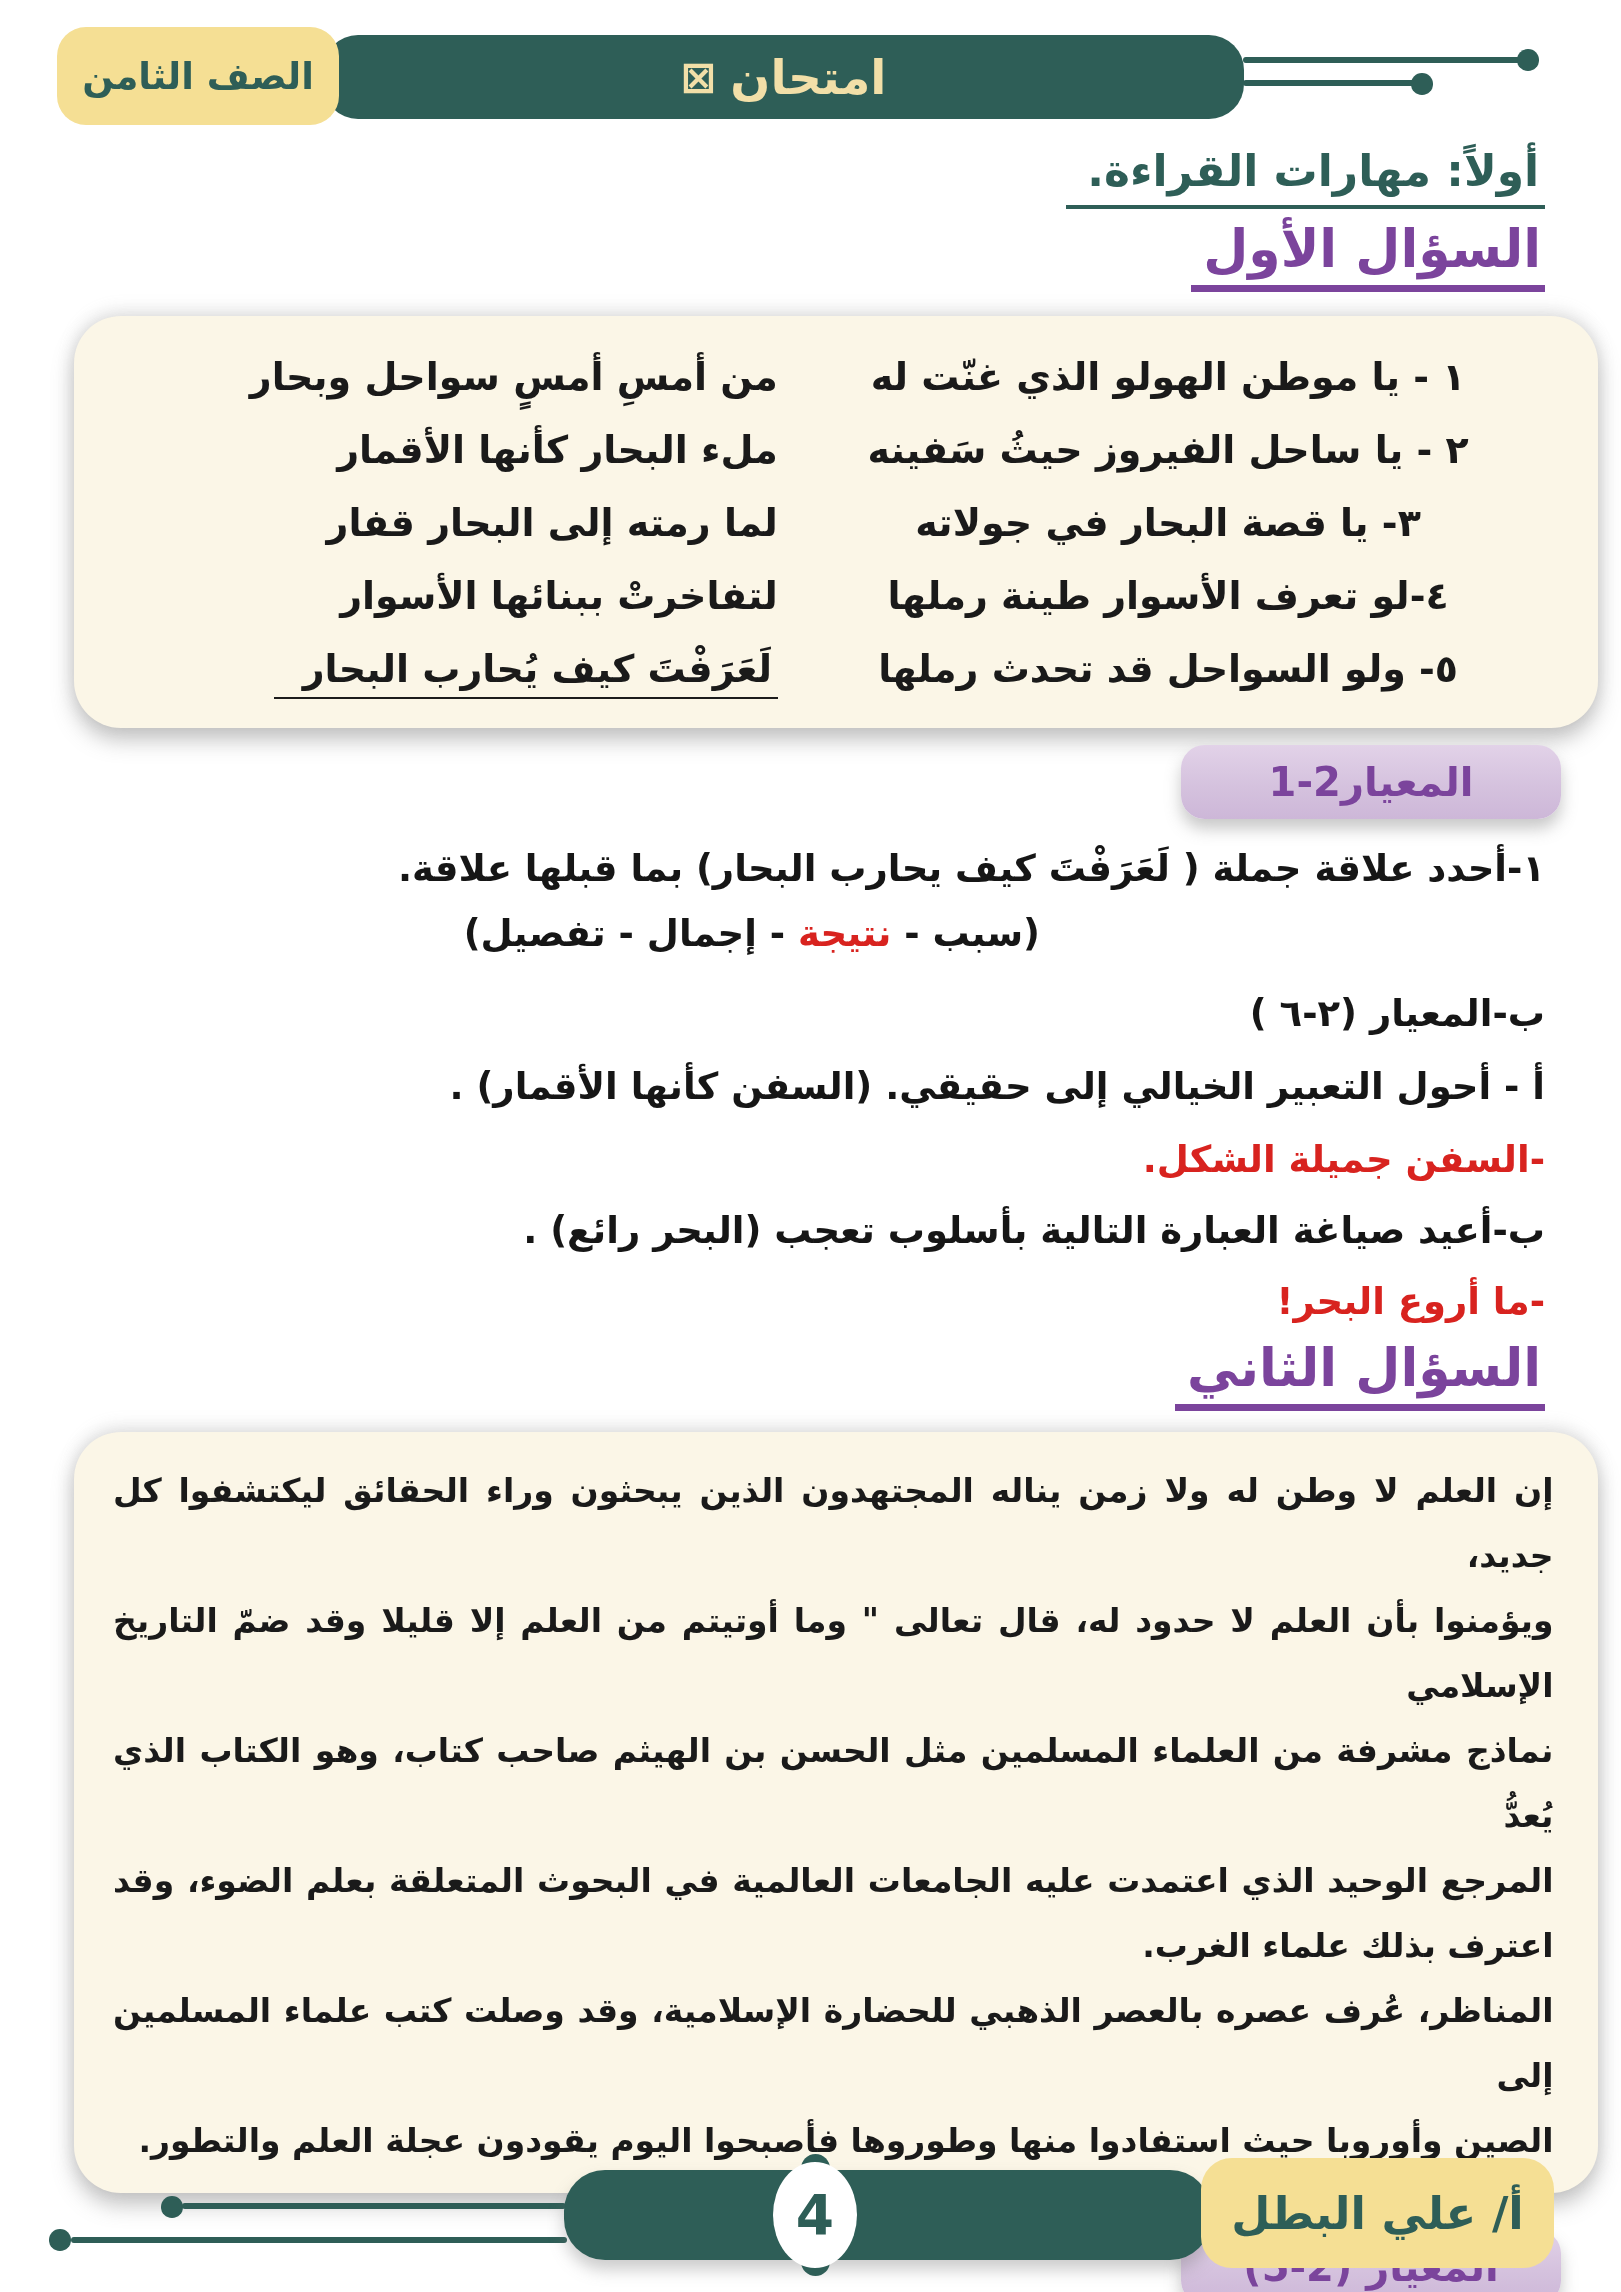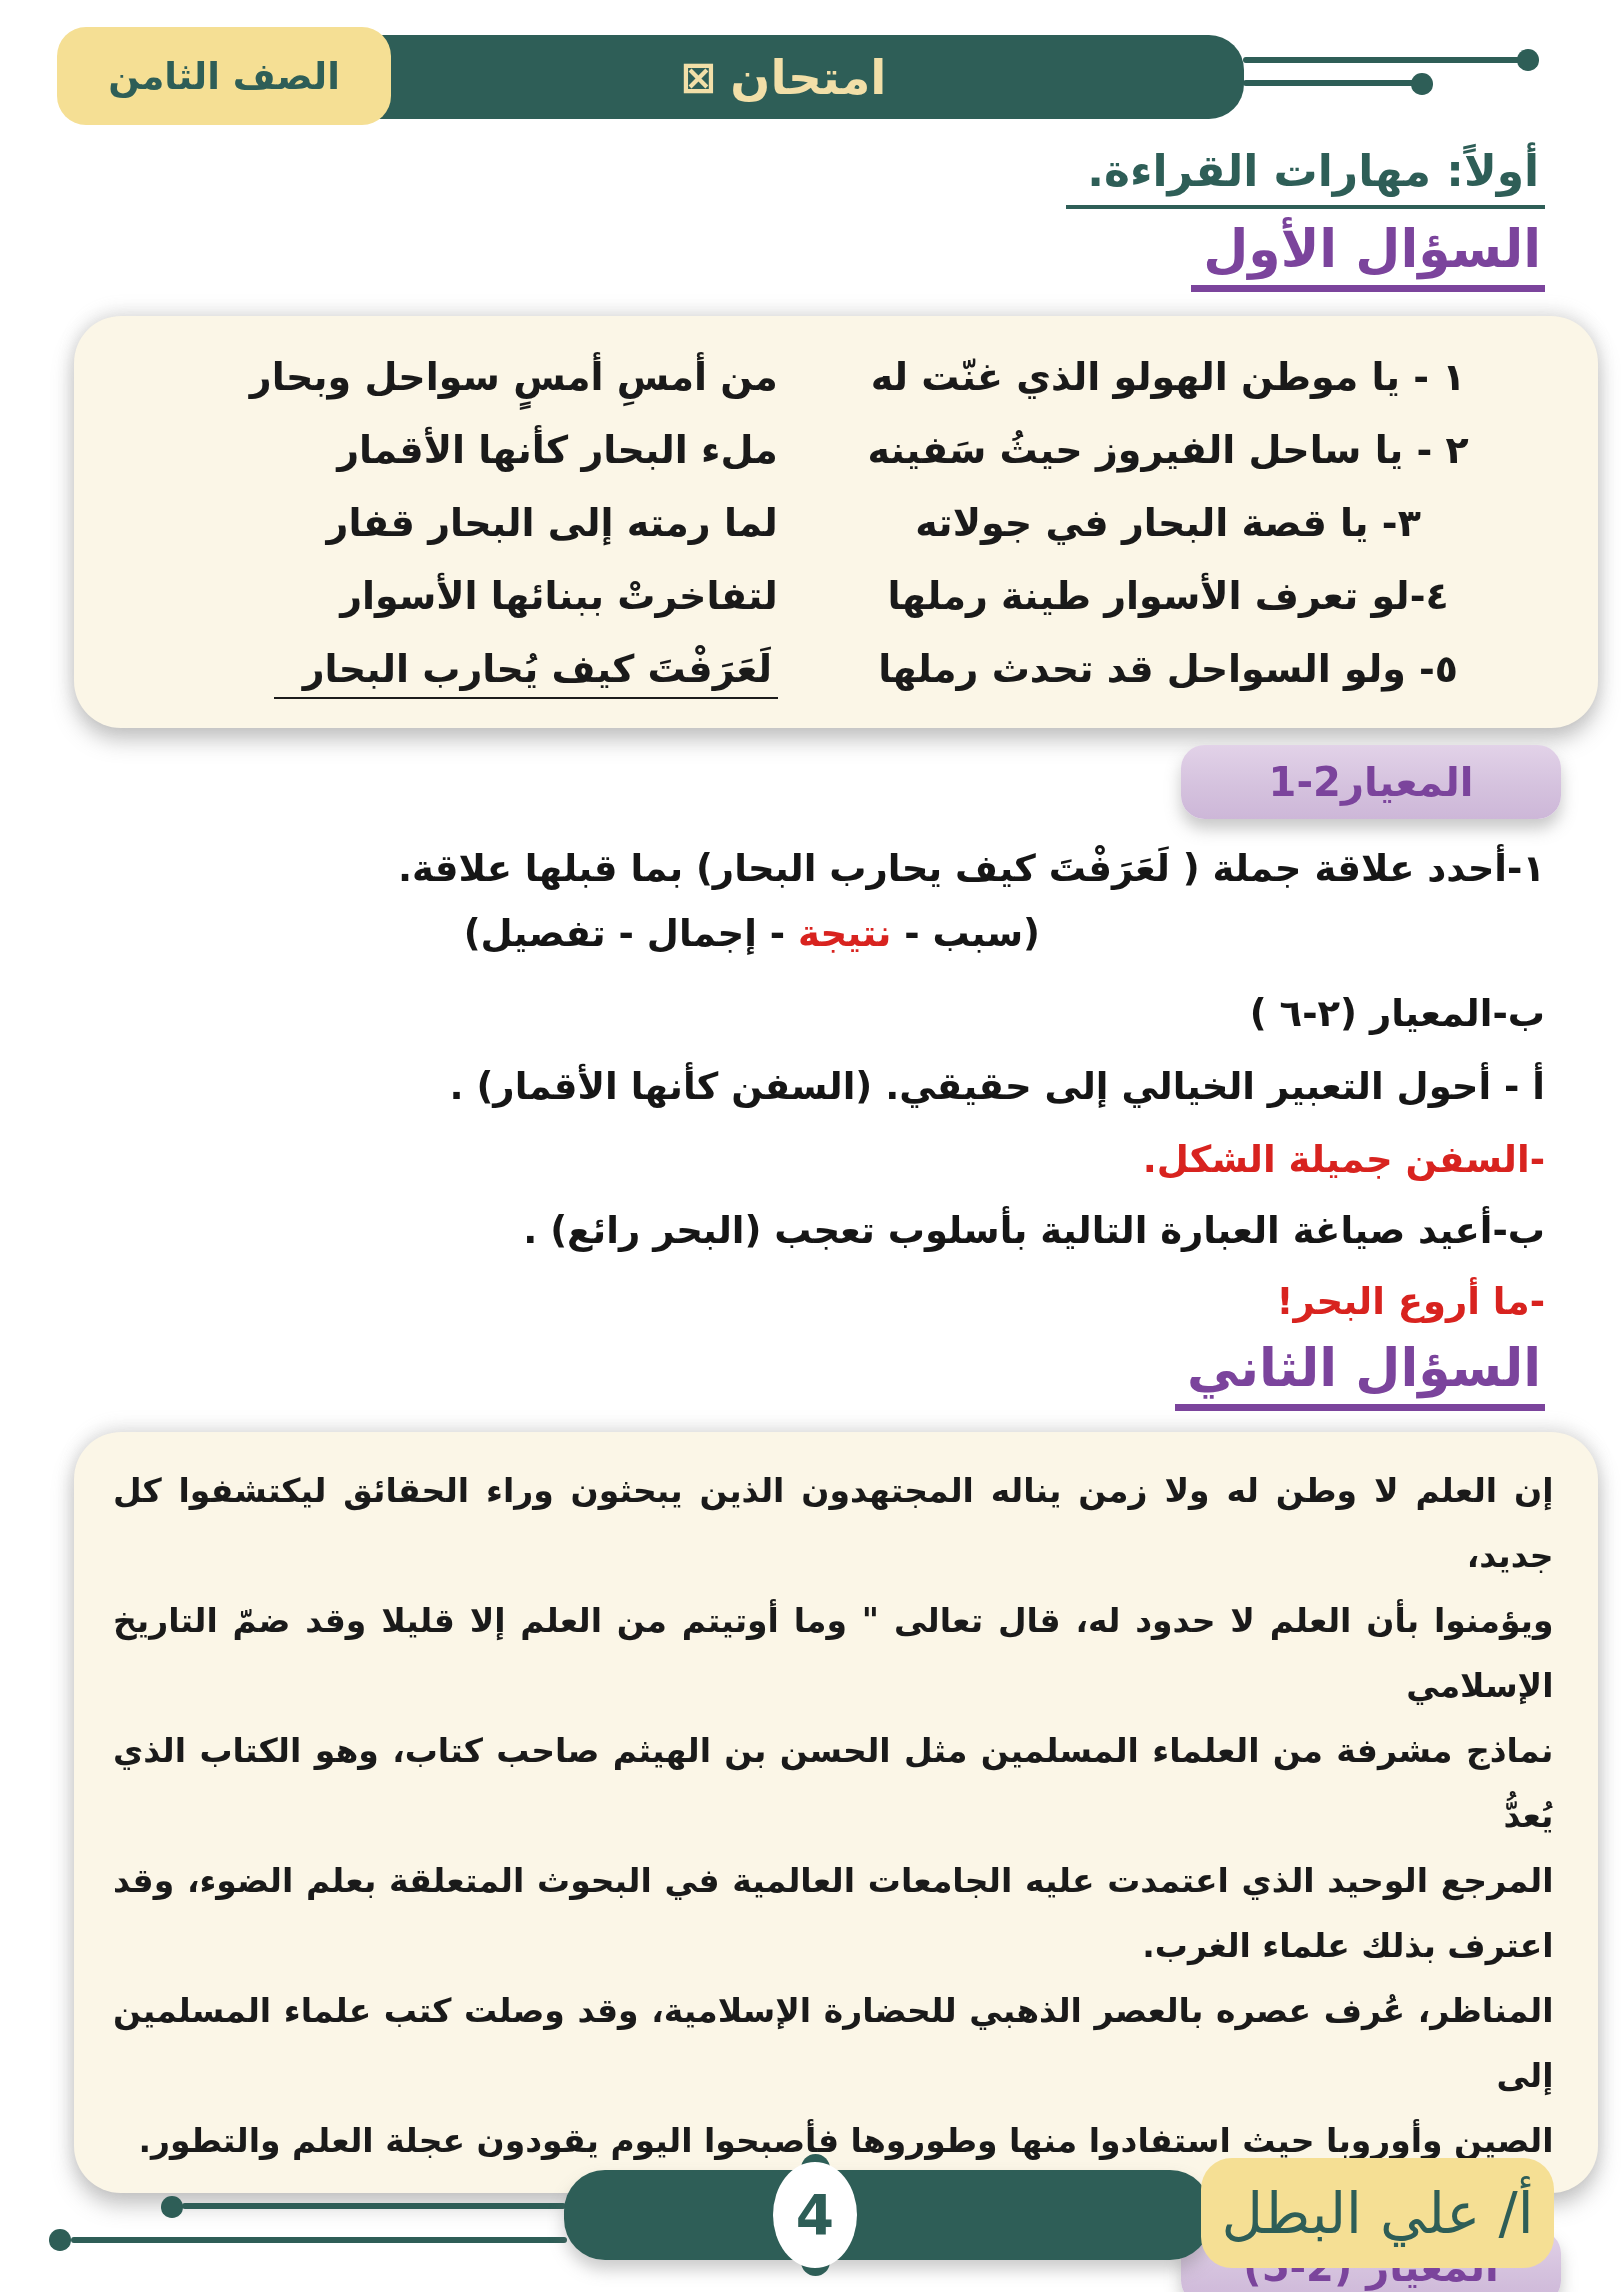--- a/index.html
+++ b/index.html
@@ -22,21 +22,21 @@
   
   .header{position:relative;height:131px;}
   .exam-bar{
     position:absolute;top:35px;left:323px;width:921px;height:84px;
     background:var(--teal);border-radius:35px;z-index:1;
     display:flex;align-items:center;justify-content:center;gap:13.7px;
   }
   .exam-title{color:var(--cream-text);font-size:47px;font-weight:bold;}
   .exam-glyph{color:var(--cream-text);font-size:43px;font-weight:bold;}
   .grade-badge{
-    position:absolute;top:27.4px;left:57px;width:334px;height:98px;
+    position:absolute;top:27.4px;left:57px;width:282px;height:98px;
     background:var(--yellow);border-radius:29px;z-index:2;
     display:flex;align-items:center;justify-content:center;
   }
   .grade-badge span{color:var(--teal);font-weight:bold;font-size:37px;}
   .rule{position:absolute;background:var(--teal);height:5.9px;border-radius:2.9px;z-index:0;}
   .rule-dot{position:absolute;background:var(--teal);width:21.6px;height:21.6px;border-radius:50%;z-index:0;}
   #rule-t1{top:57px;left:1243px;width:280px;}
   #dot-t1{top:49px;left:1517px;}
   #rule-t2{top:80px;left:1243px;width:174px;}
   #dot-t2{top:73px;left:1411px;}
@@ -97,21 +97,21 @@
   .page-num{
     position:absolute;top:2162px;left:773px;width:84px;height:106px;
     background:#ffffff;border-radius:50%;z-index:3;
     display:flex;align-items:center;justify-content:center;
     color:var(--teal);font-size:55px;font-weight:bold;
   }
   .teacher-badge{
     position:absolute;top:2158px;left:1201px;width:353px;height:110px;
     background:var(--yellow);border-radius:31px;z-index:4;
     display:flex;align-items:center;justify-content:center;
-    color:var(--teal);font-size:57px;font-weight:normal;
+    color:var(--teal);font-size:45px;font-weight:bold;
   }
   #rule-b1{top:2203px;left:182px;width:384px;}
   #dot-b1{top:2196px;left:161px;}
   #rule-b2{top:2237px;left:71px;width:496px;}
   #dot-b2{top:2229px;left:49px;}
 </style>
 </head>
 <body>
 
 <div class="page">

